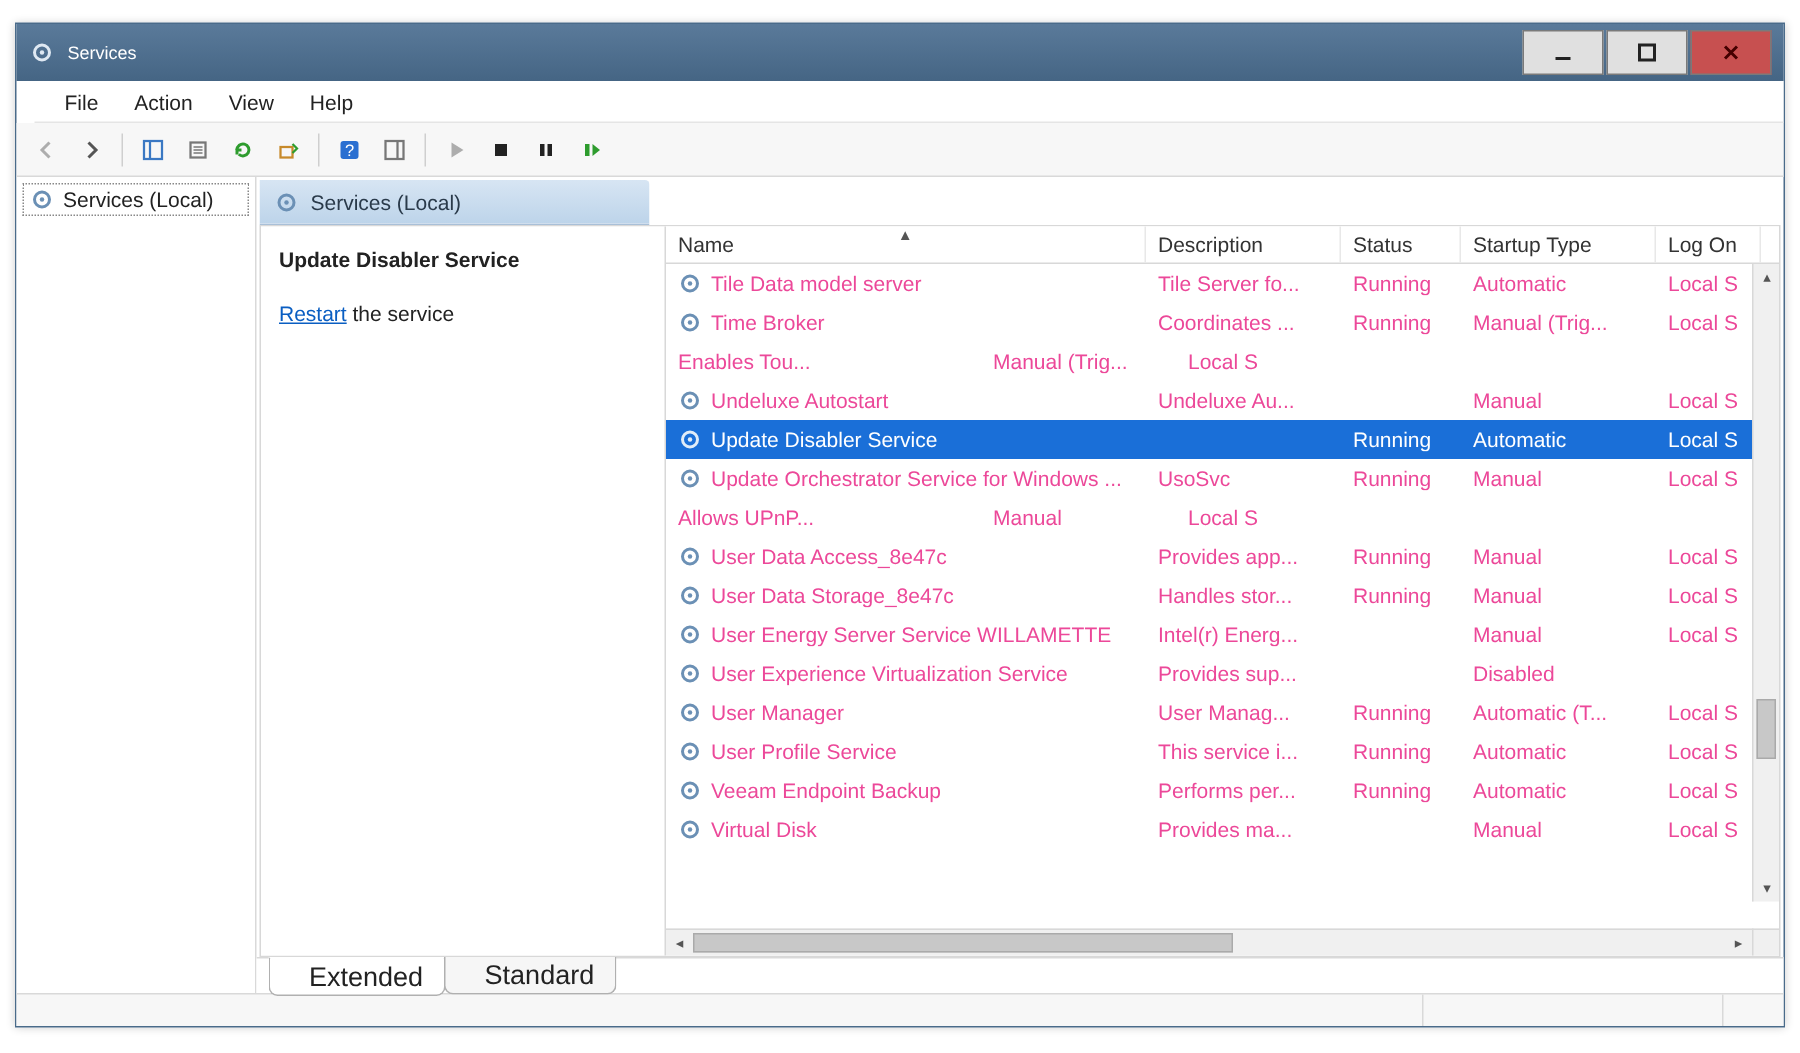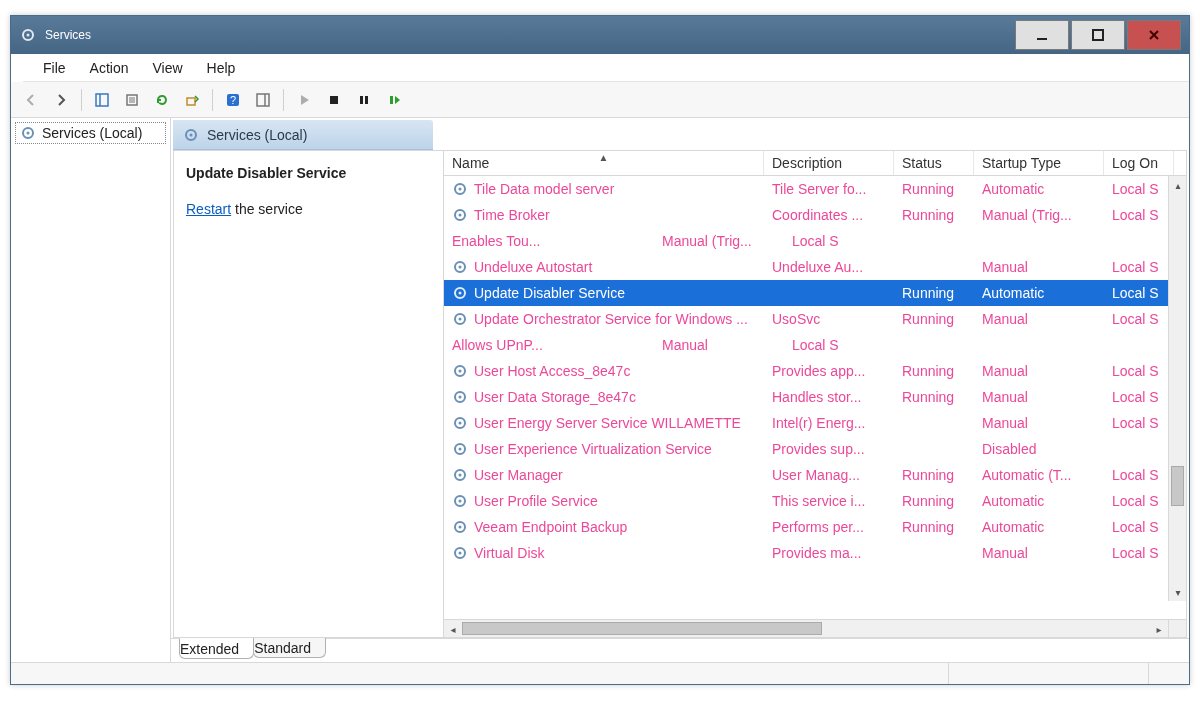--- a/index.html
+++ b/index.html
@@ -268,28 +268,28 @@
   
   .tabs {
     height: 24px;
     display: flex;
     align-items: flex-start;
     padding-left: 8px;
     background: #fff;
     border-top: 1px solid #d9d9d9;
   }
   .tab {
-    padding: 2px 14px 1px 0;
+    padding: 2px 14px 1px 26px;
     border: 1px solid #b0b0b0;
     border-top: none;
     border-bottom-left-radius: 6px;
     border-bottom-right-radius: 6px;
     background: #f6f6f6;
     margin-right: -1px;
-    font-size: 14px;
+    font-size: 18px;
     cursor: pointer;
     position: relative;
     top: -1px;
   }
   .tab.active {
     background: #fff;
     border-top: 1px solid #fff;
     top: -1px;
   }
   
@@ -560,21 +560,21 @@
                   <div class="cell col-logon">Local S</div>
                 </div>
                 <div class="row">
                   <div class="cell name-cell col-name">
                     <span class="gear-icon">
                       <svg viewBox="0 0 16 16" width="16" height="16">
                         <circle cx="8" cy="8" r="5" fill="none" stroke="currentColor" stroke-width="2"></circle>
                         <circle cx="8" cy="8" r="1.5" fill="currentColor"></circle>
                       </svg>
                     </span>
-                    <span>User Host Access_8e47c</span>
+                    <span>User Data Access_8e47c</span>
                   </div>
                   <div class="cell col-desc">Provides app...</div>
                   <div class="cell col-status">Running</div>
                   <div class="cell col-start">Manual</div>
                   <div class="cell col-logon">Local S</div>
                 </div>
                 <div class="row">
                   <div class="cell name-cell col-name">
                     <span class="gear-icon">
                       <svg viewBox="0 0 16 16" width="16" height="16">

